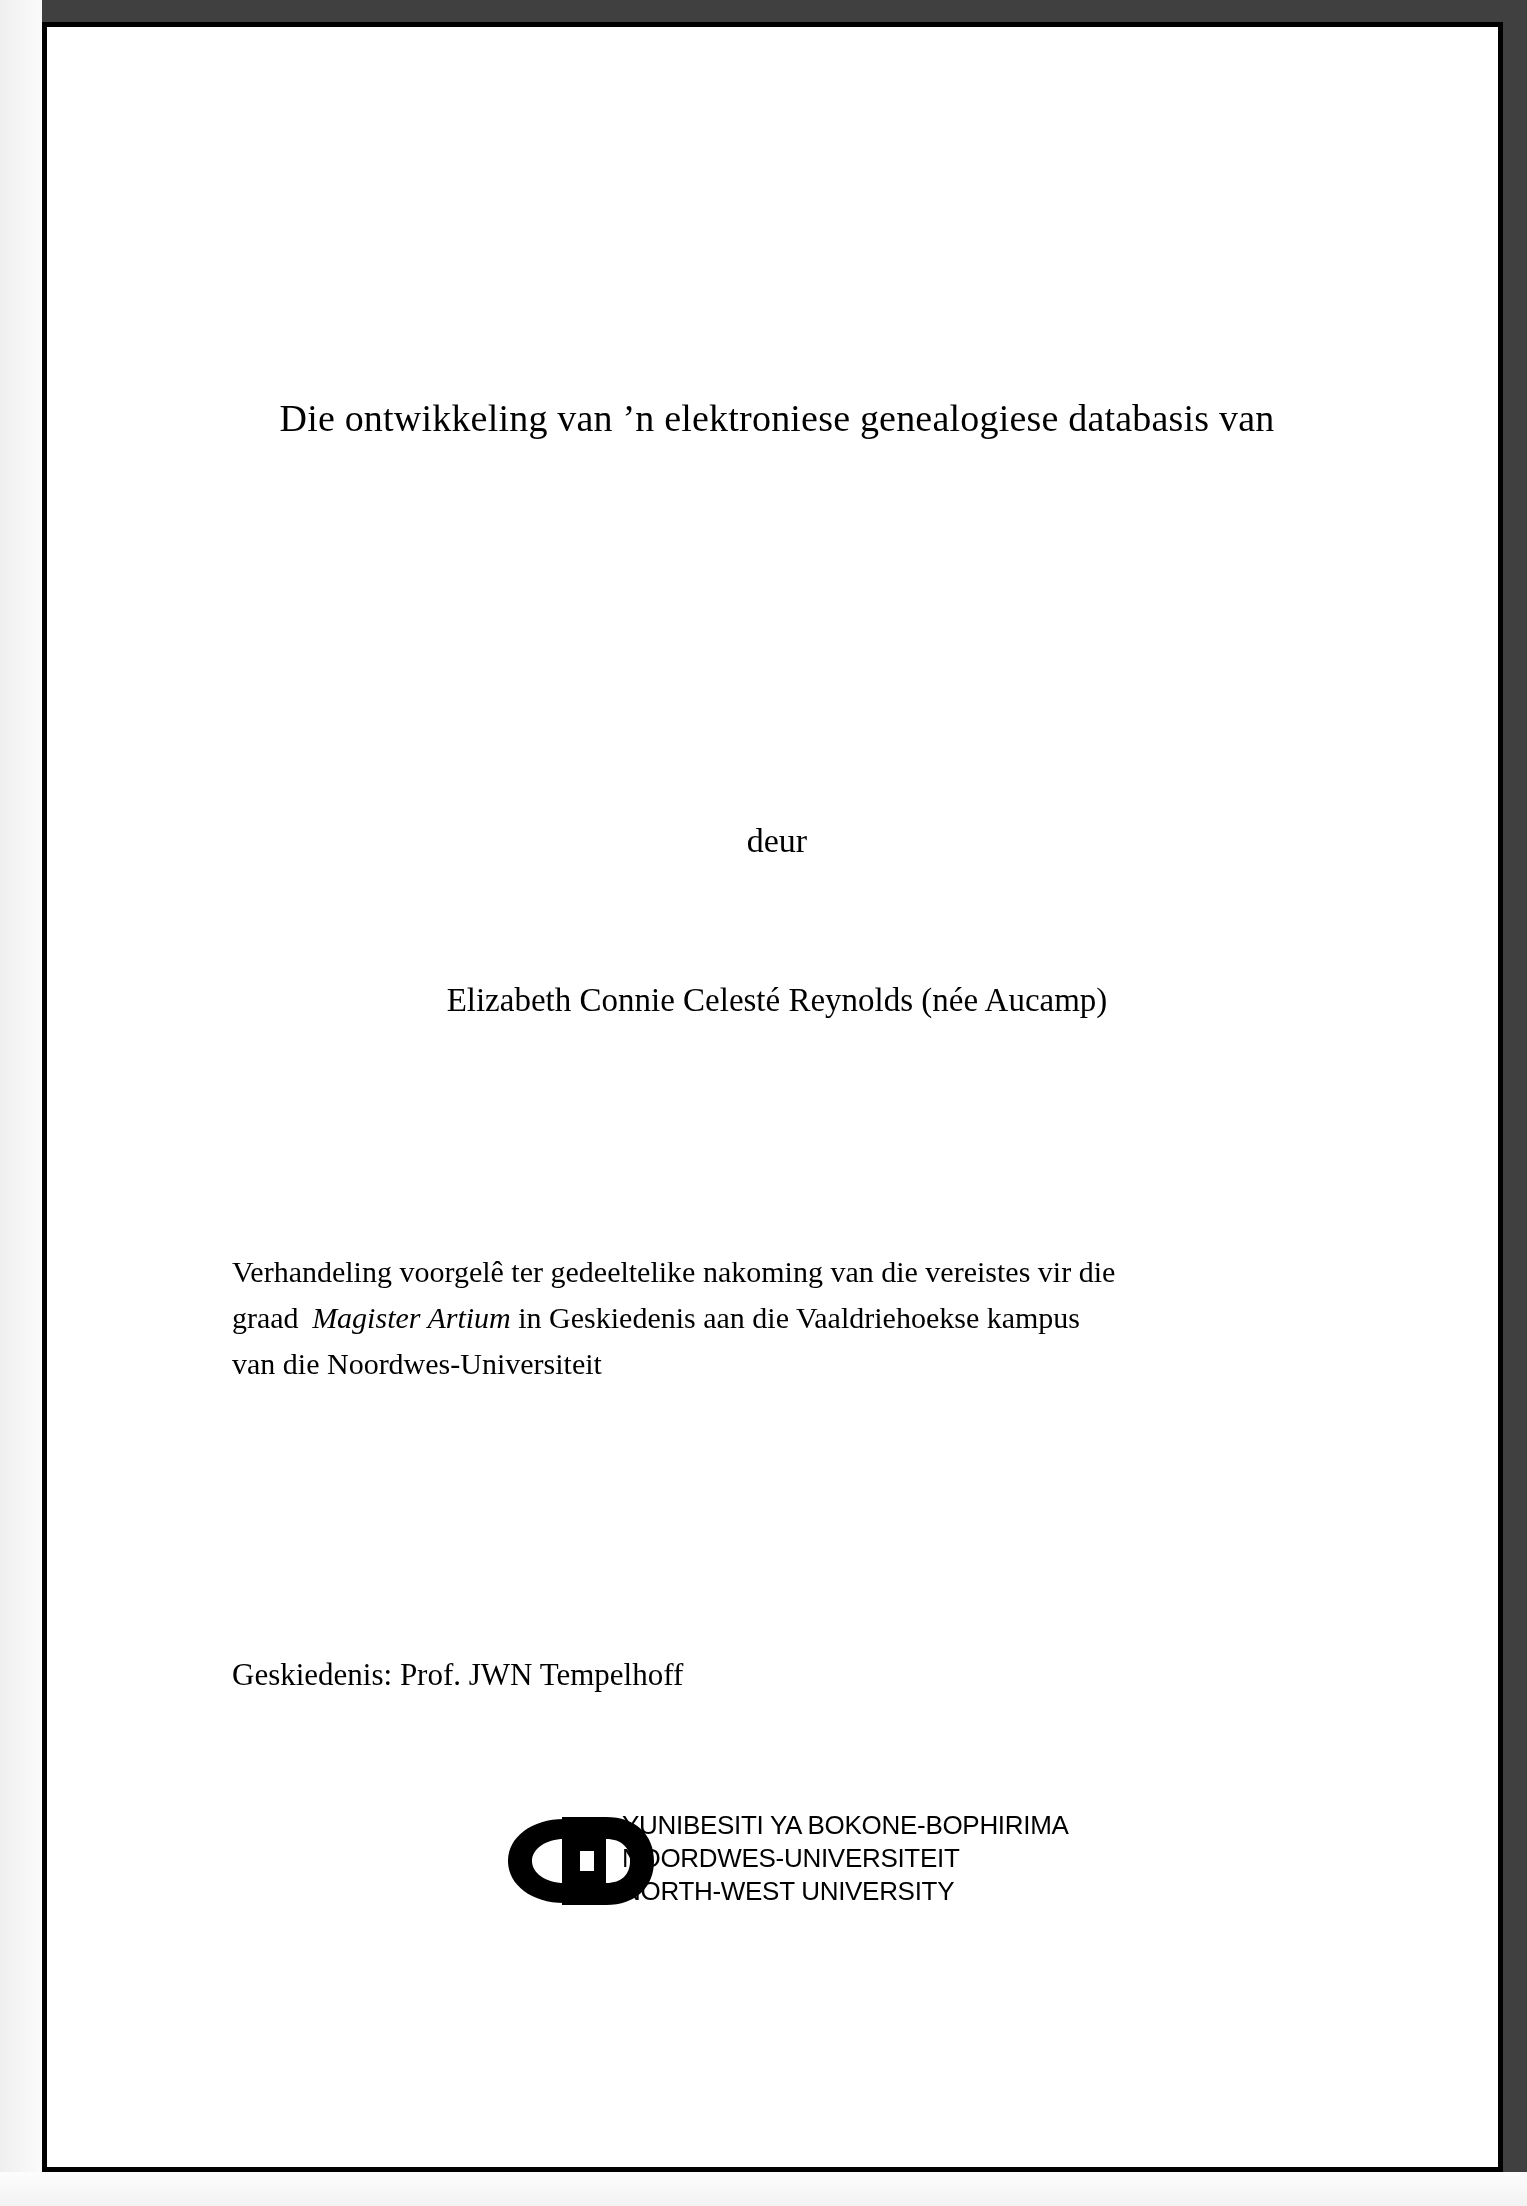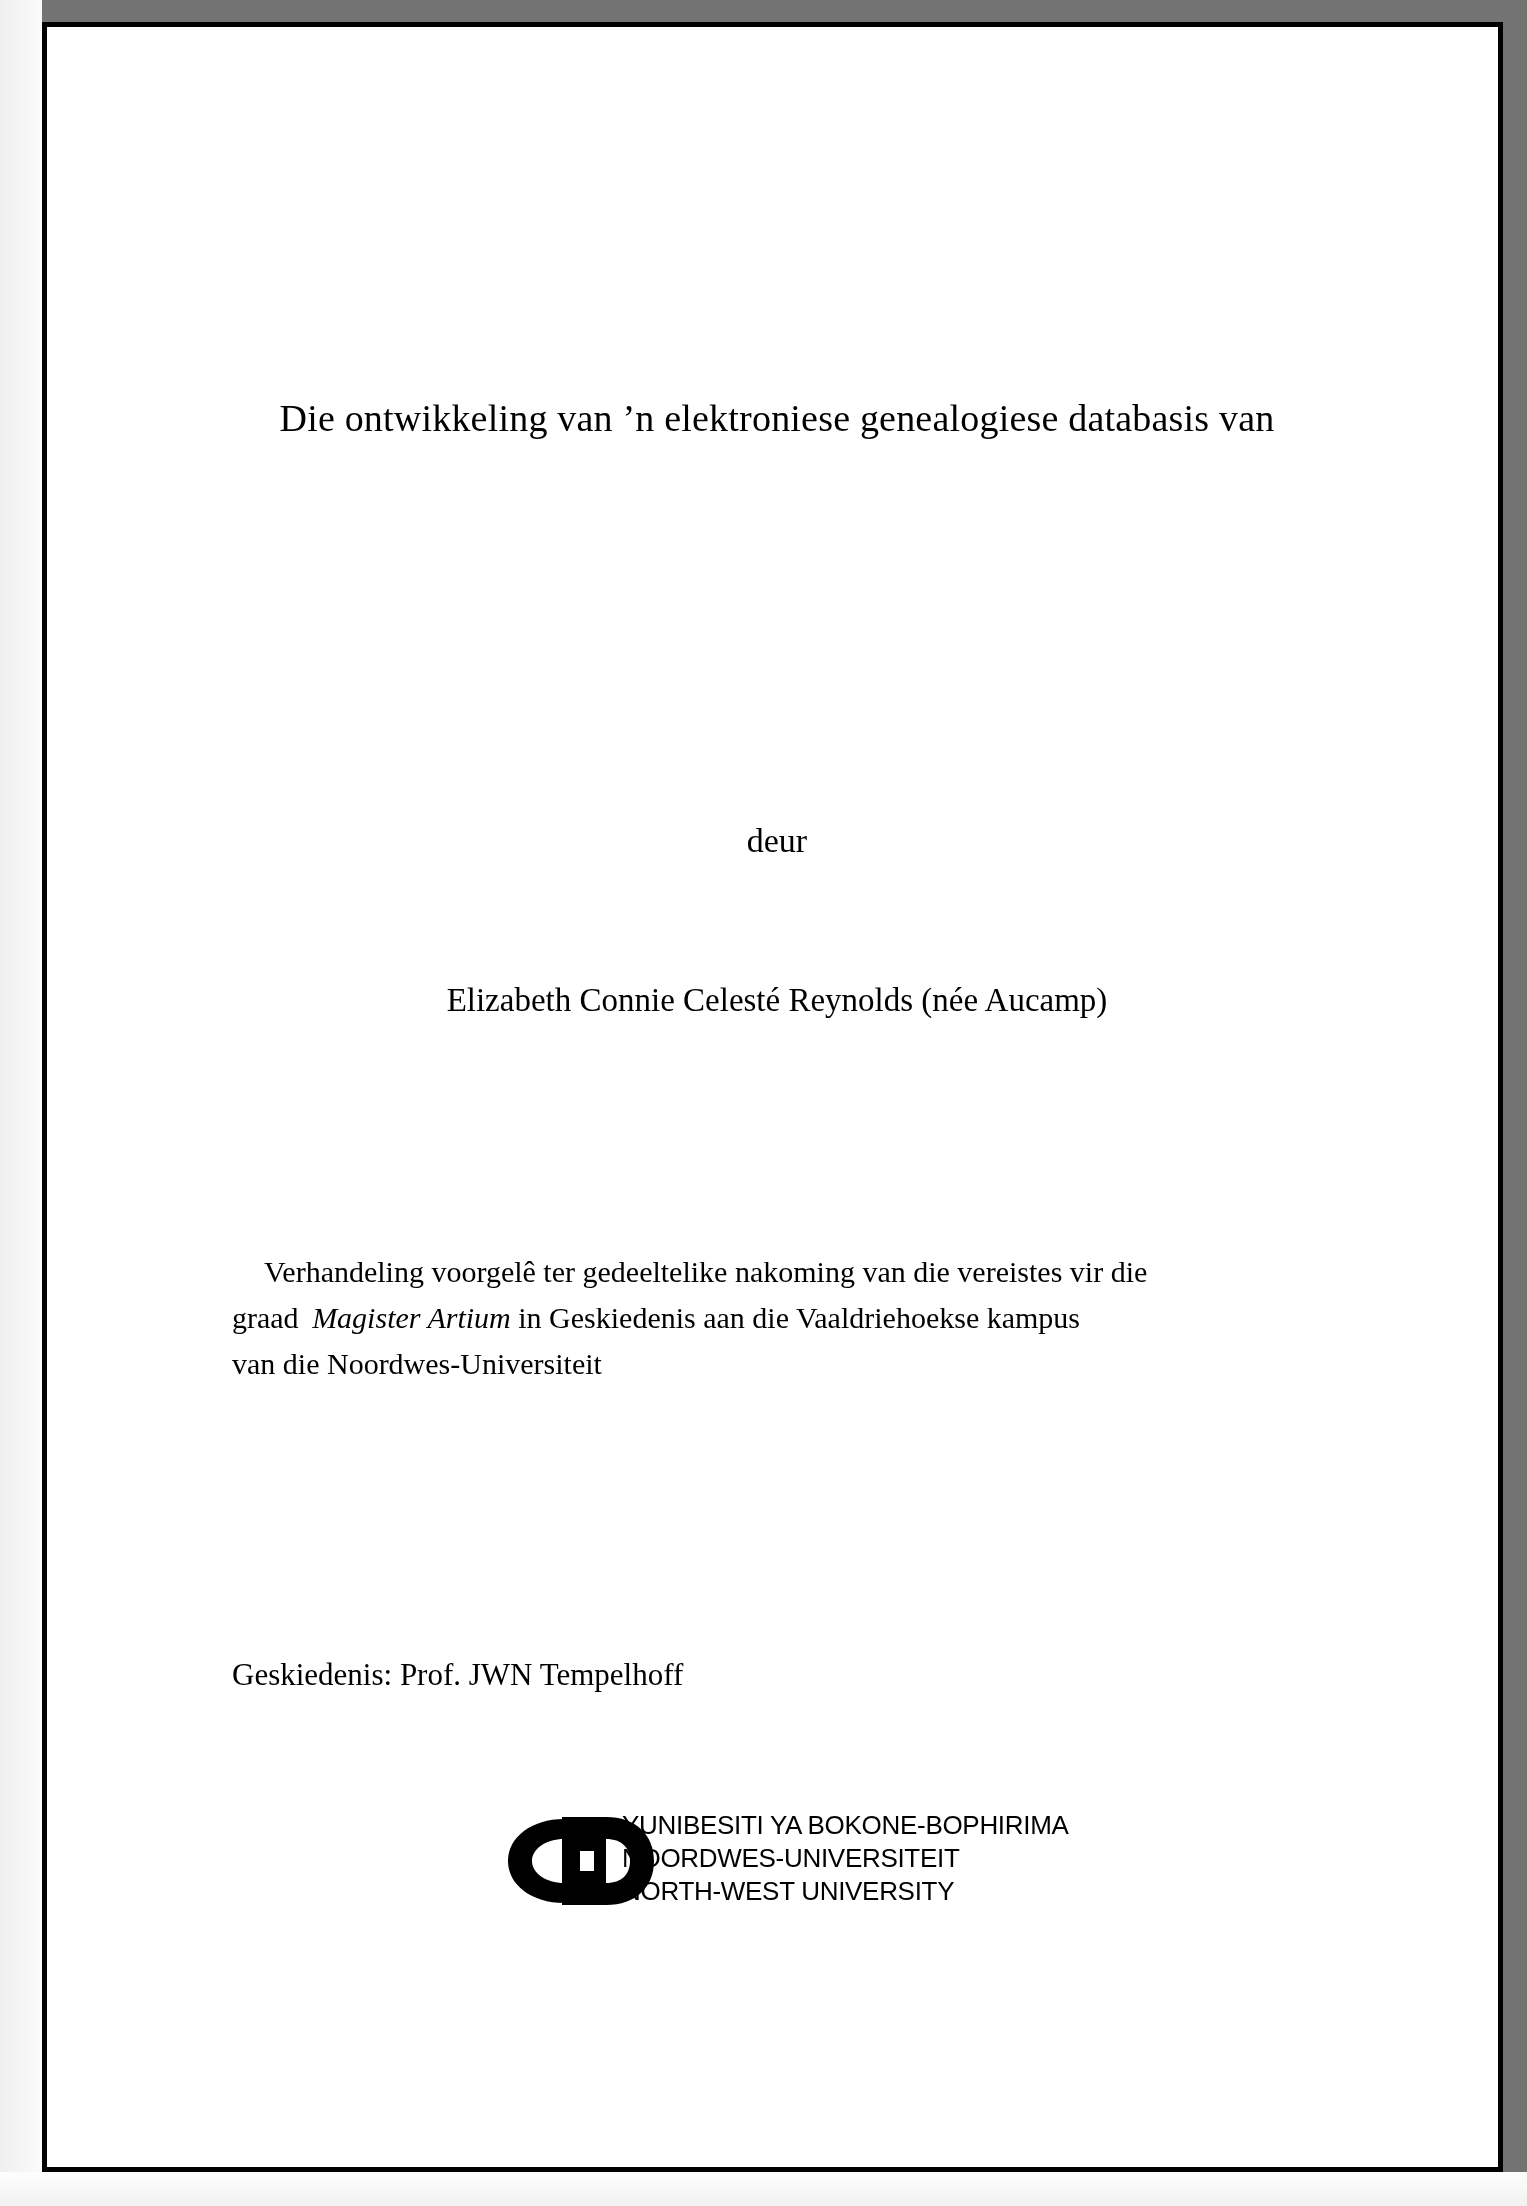--- a/index.html
+++ b/index.html
@@ -16,21 +16,21 @@
     overflow: hidden;
   }
 
   
   .page {
     position: absolute;
     left: 0;
     top: 0;
     width: 1527px;
     height: 2206px;
-    background: #737373;
+    background: #404040;
   }
 
   
   .page-border {
     position: absolute;
     left: 42px;
     top: 22px;
     width: 1461px;
     height: 2150px;
     border: 5px solid #000000;
@@ -81,21 +81,20 @@
     position: absolute;
     left: 185px;
     top: 1222px;
     width: 1155px;
     font-size: 30px;
     line-height: 46px;
   }
   .statement .just {
     text-align: justify;
     text-justify: inter-word;
-    margin-left: 32px;
   }
   .statement .nojust {
     text-align: left;
   }
   .statement i {
     font-style: italic;
     margin-left: 6px;
   }
 
   .supervisor {

